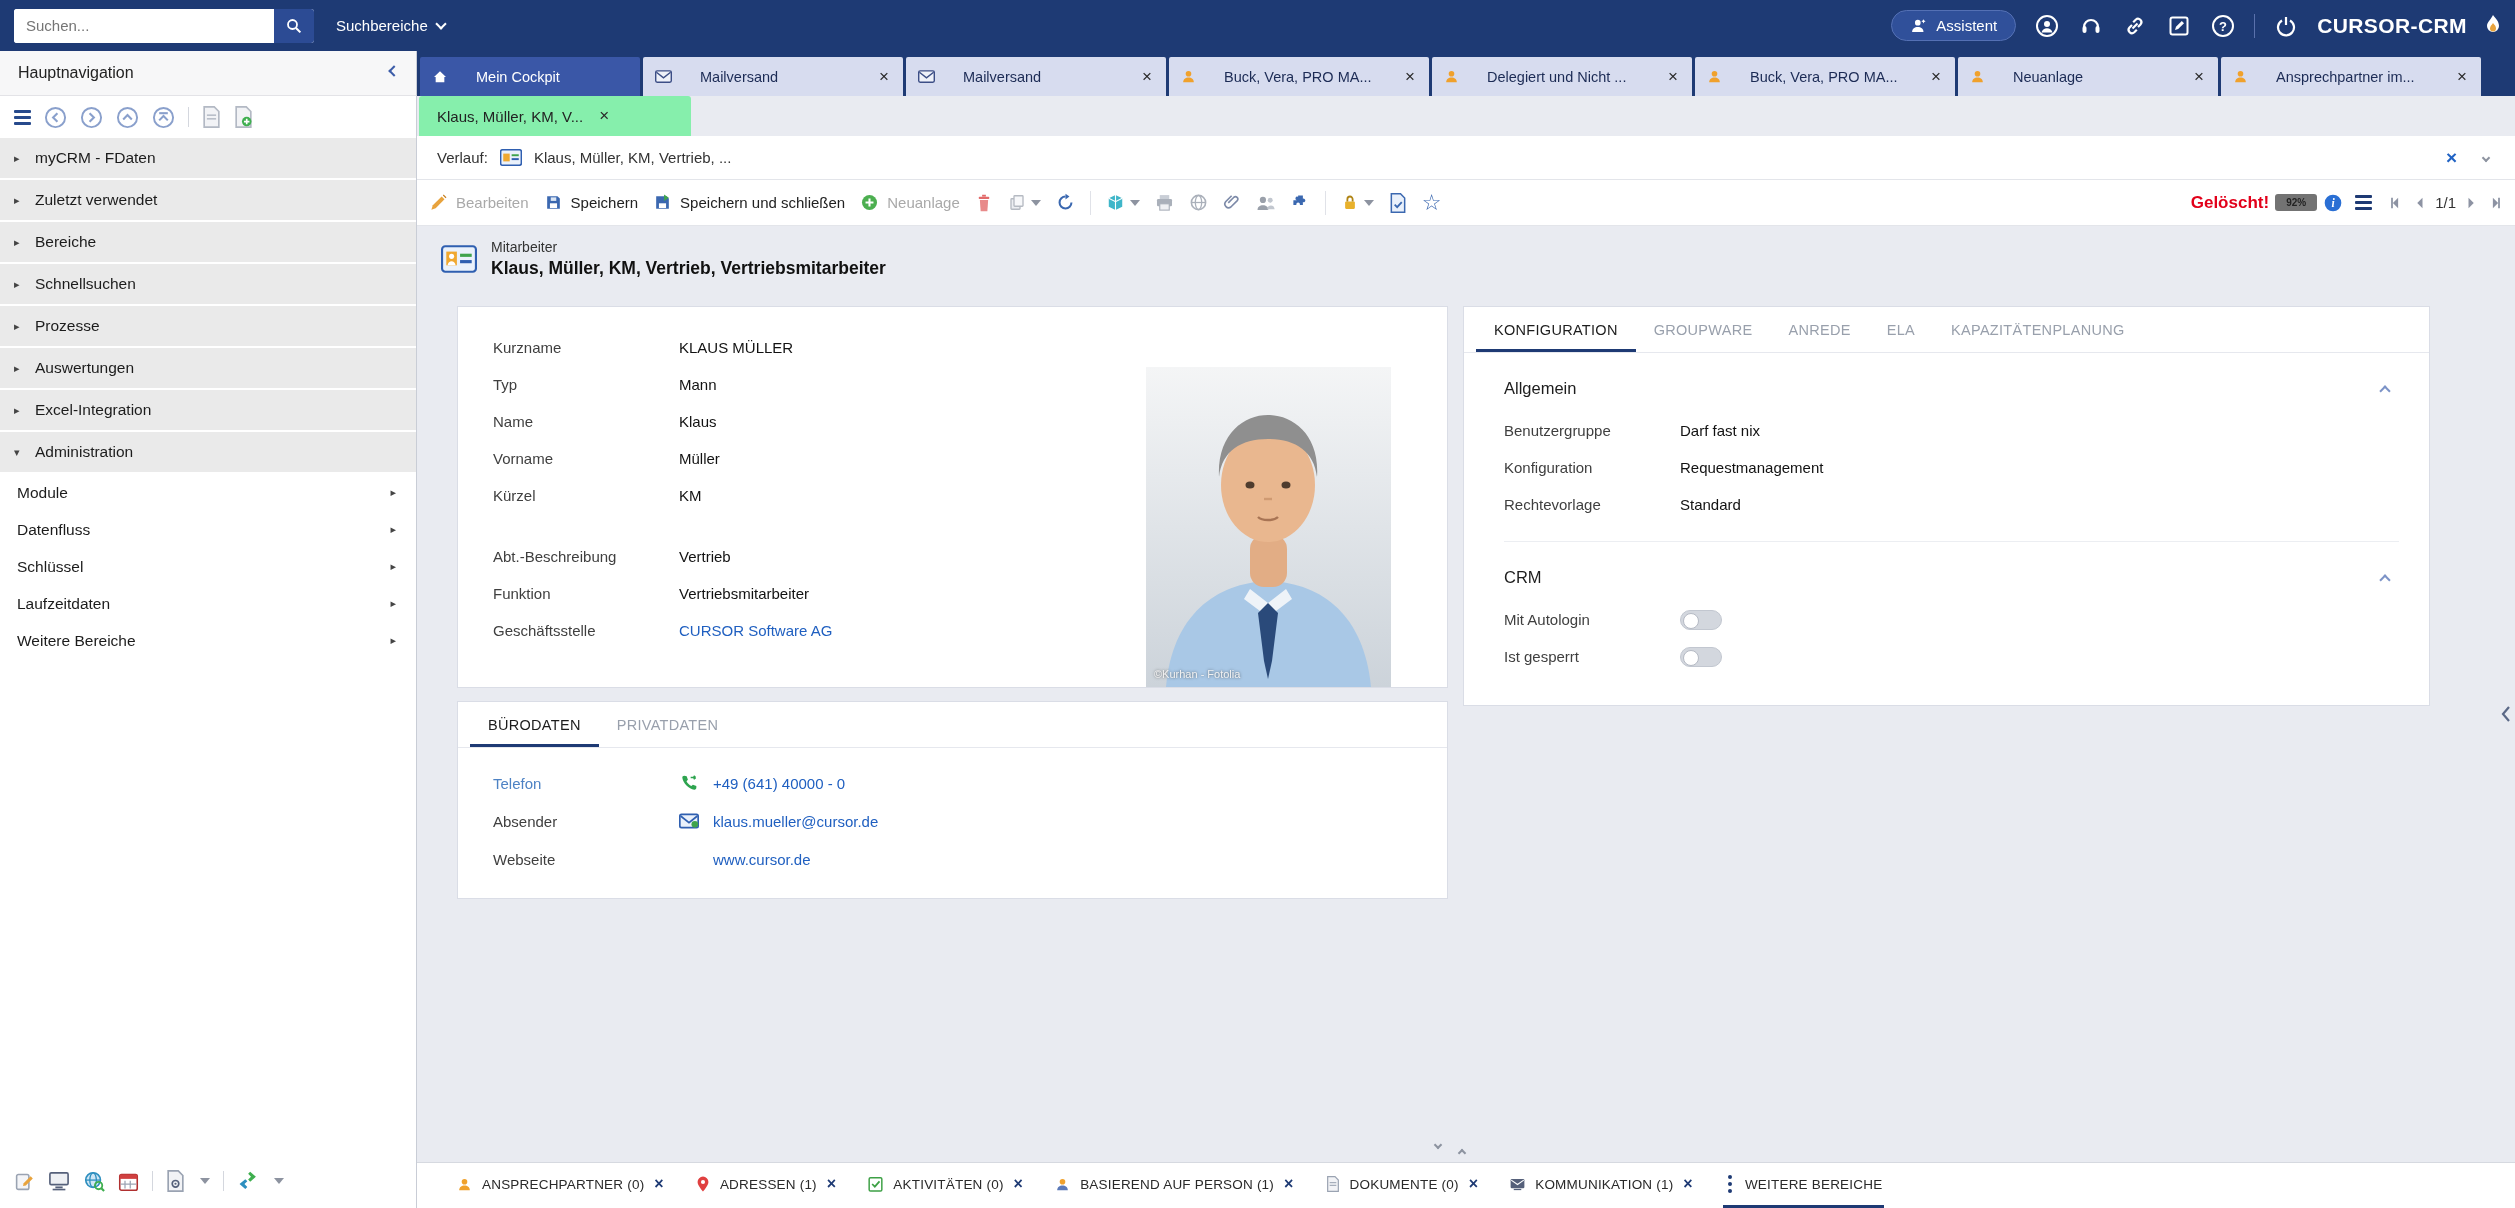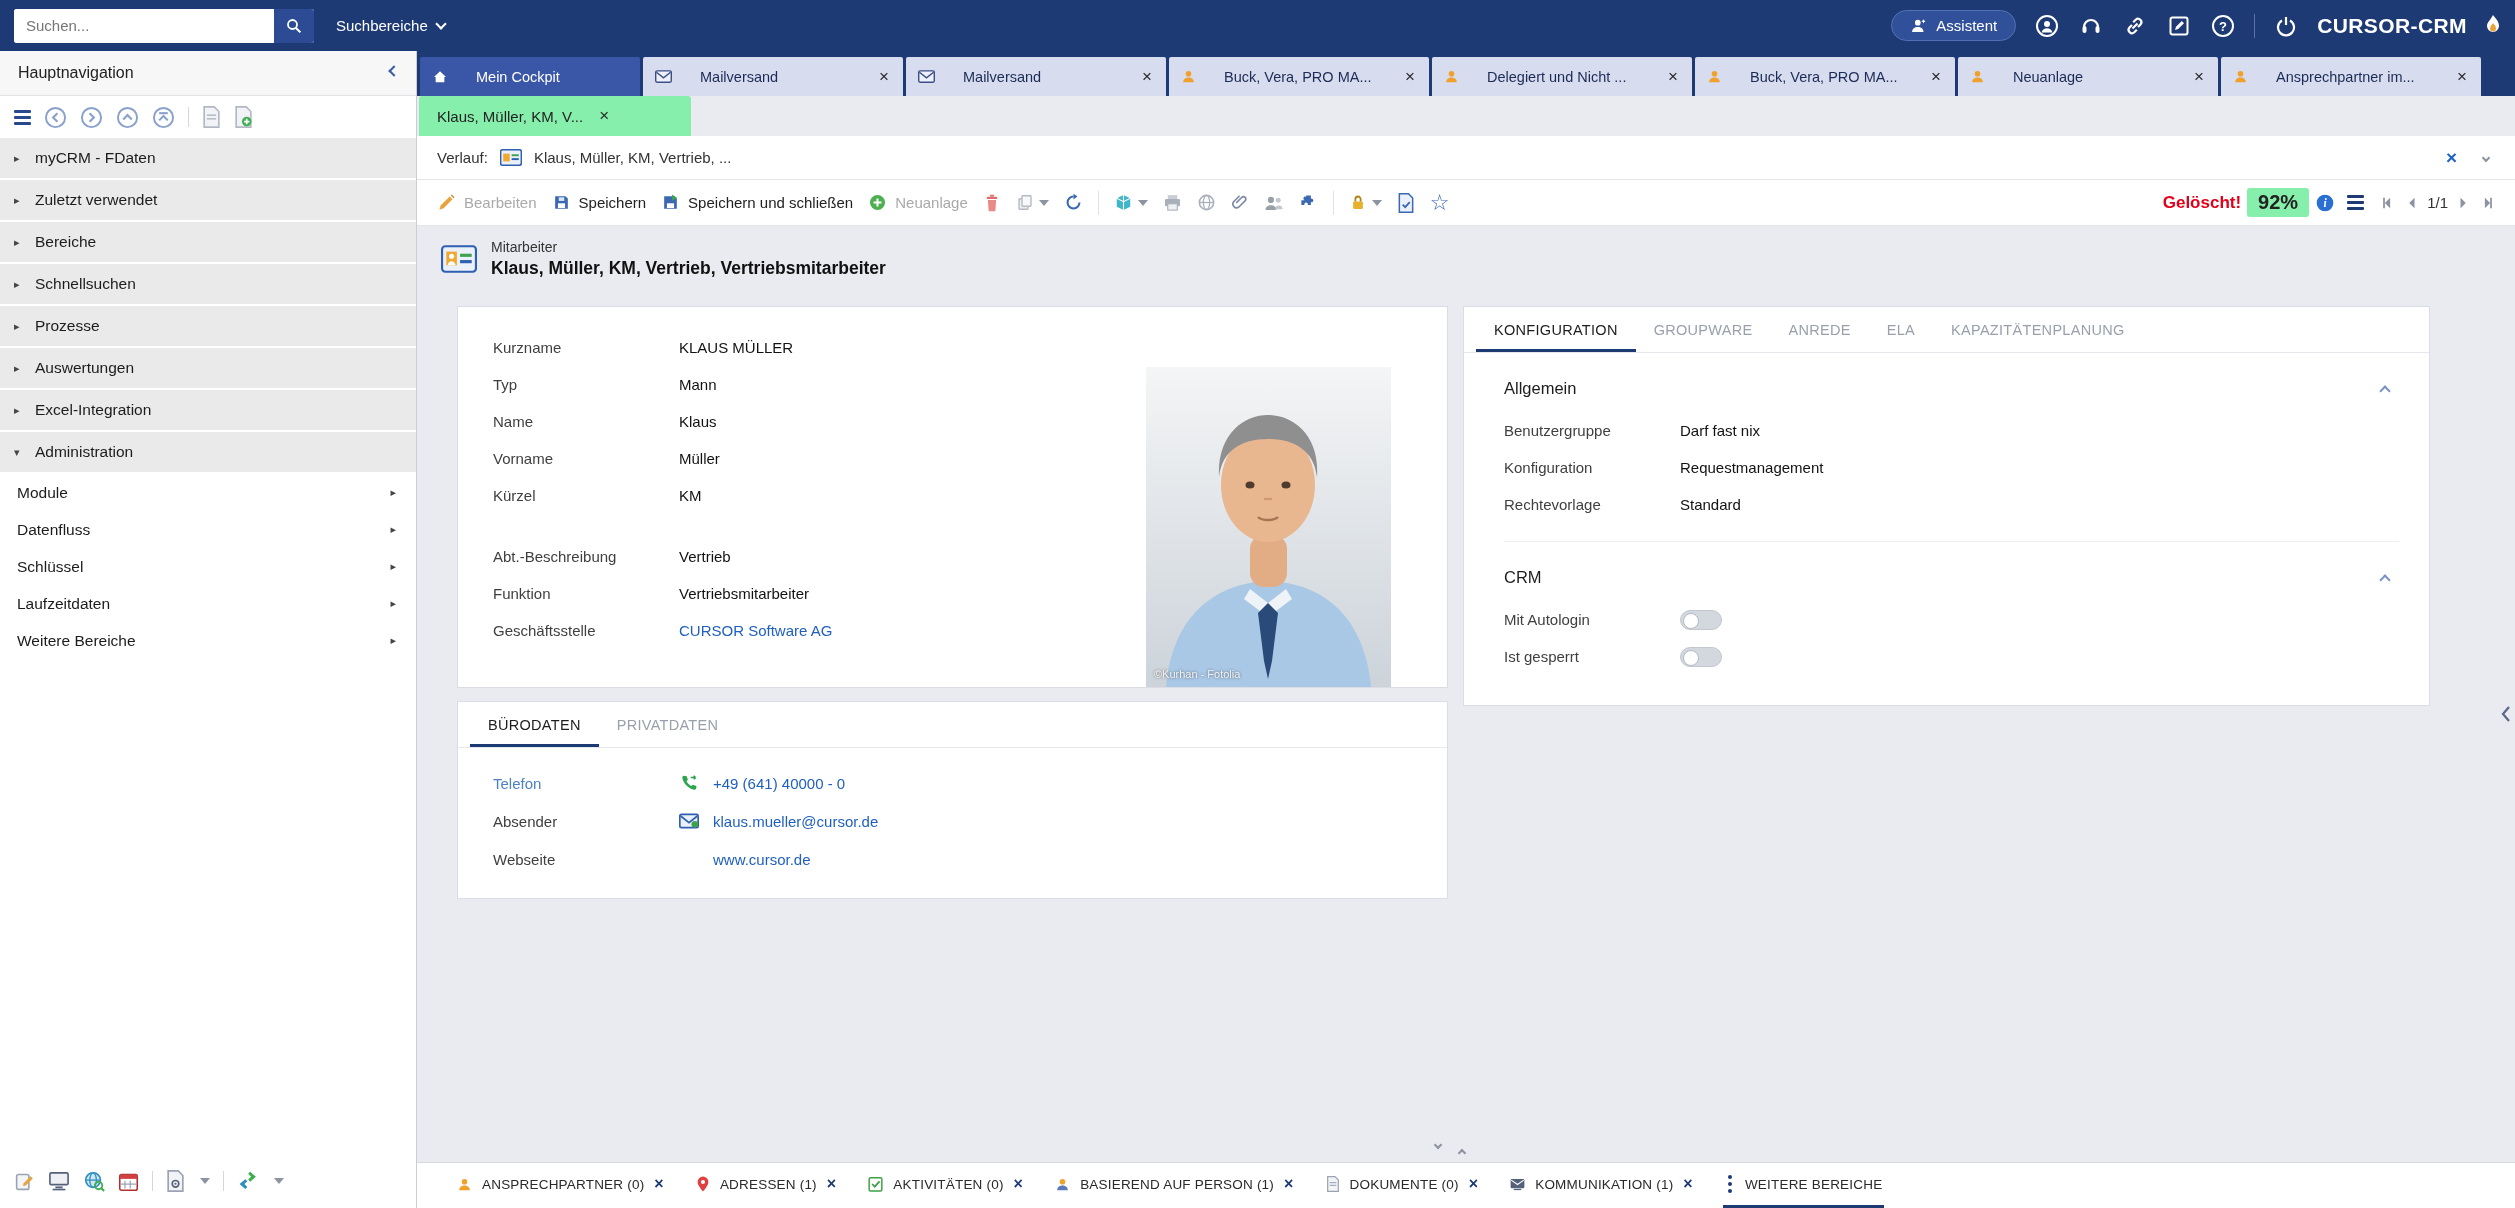--- a/index.html
+++ b/index.html
@@ -51,27 +51,27 @@
 
   
   .content{flex:1;display:flex;flex-direction:column;position:relative;background:#e9ebf1;min-width:0}
   .doctab-row{height:40px;flex:none;display:flex;align-items:flex-end;padding-left:2px}
   .doctab{height:40px;min-width:272px;background:#86efac;display:flex;align-items:center;gap:16px;padding:0 18px;font-size:15px;color:#222;border-radius:3px 3px 0 0}
   .doctab .x{font-size:17px;color:#2a2a2a}
   .verlauf{height:44px;flex:none;background:#fff;display:flex;align-items:center;gap:12px;padding:0 20px;border-bottom:1px solid #e3e5ea;font-size:15px;color:#333}
   .verlauf .vx{margin-left:auto;color:#2163c4;font-size:19px;font-weight:bold}
   .verlauf .vchev{color:#8d93a0;margin:0 6px 0 14px}
 
-  .toolbar{height:46px;flex:none;background:#fff;display:flex;align-items:center;gap:15px;padding:0 20px;border-bottom:1px solid #e3e5ea}
+  .toolbar{height:46px;flex:none;background:#fff;display:flex;align-items:center;gap:15px;padding:0 12px;border-bottom:1px solid #e3e5ea}
   .tbtn{display:flex;align-items:center;gap:8px;font-size:15px;color:#222}
   .tbtn.disabled{color:#a9a9a9}
   .tsep{width:1px;height:24px;background:#e0e2e8}
   .right-tools{margin-left:auto;display:flex;align-items:center;gap:6px}
   .deleted{color:#e2001a;font-size:17px;font-weight:bold}
-  .badge{background:#86efac;color:#222;font-size:20px;font-weight:bold;border-radius:3px;padding:3px 11px}
+  .badge{background:#737373;color:#222;font-size:10px;font-weight:bold;border-radius:3px;padding:3px 11px}
   .pager{display:flex;align-items:center;gap:10px;font-size:15px;color:#333}
 
   .rec-head{height:66px;flex:none;display:flex;gap:14px;align-items:center;padding:0 24px}
   .rec-head .tt{display:flex;flex-direction:column;gap:3px}
   .rec-type{font-size:14px;color:#333}
   .rec-title{font-size:17.5px;font-weight:bold;color:#111}
 
   .cards{flex:1;display:flex;gap:15px;padding:14px 85px 0 40px;align-items:flex-start;min-height:0}
   .col-left{width:991px;flex:none;display:flex;flex-direction:column;gap:13px}
   .col-right{flex:1;min-width:0}

